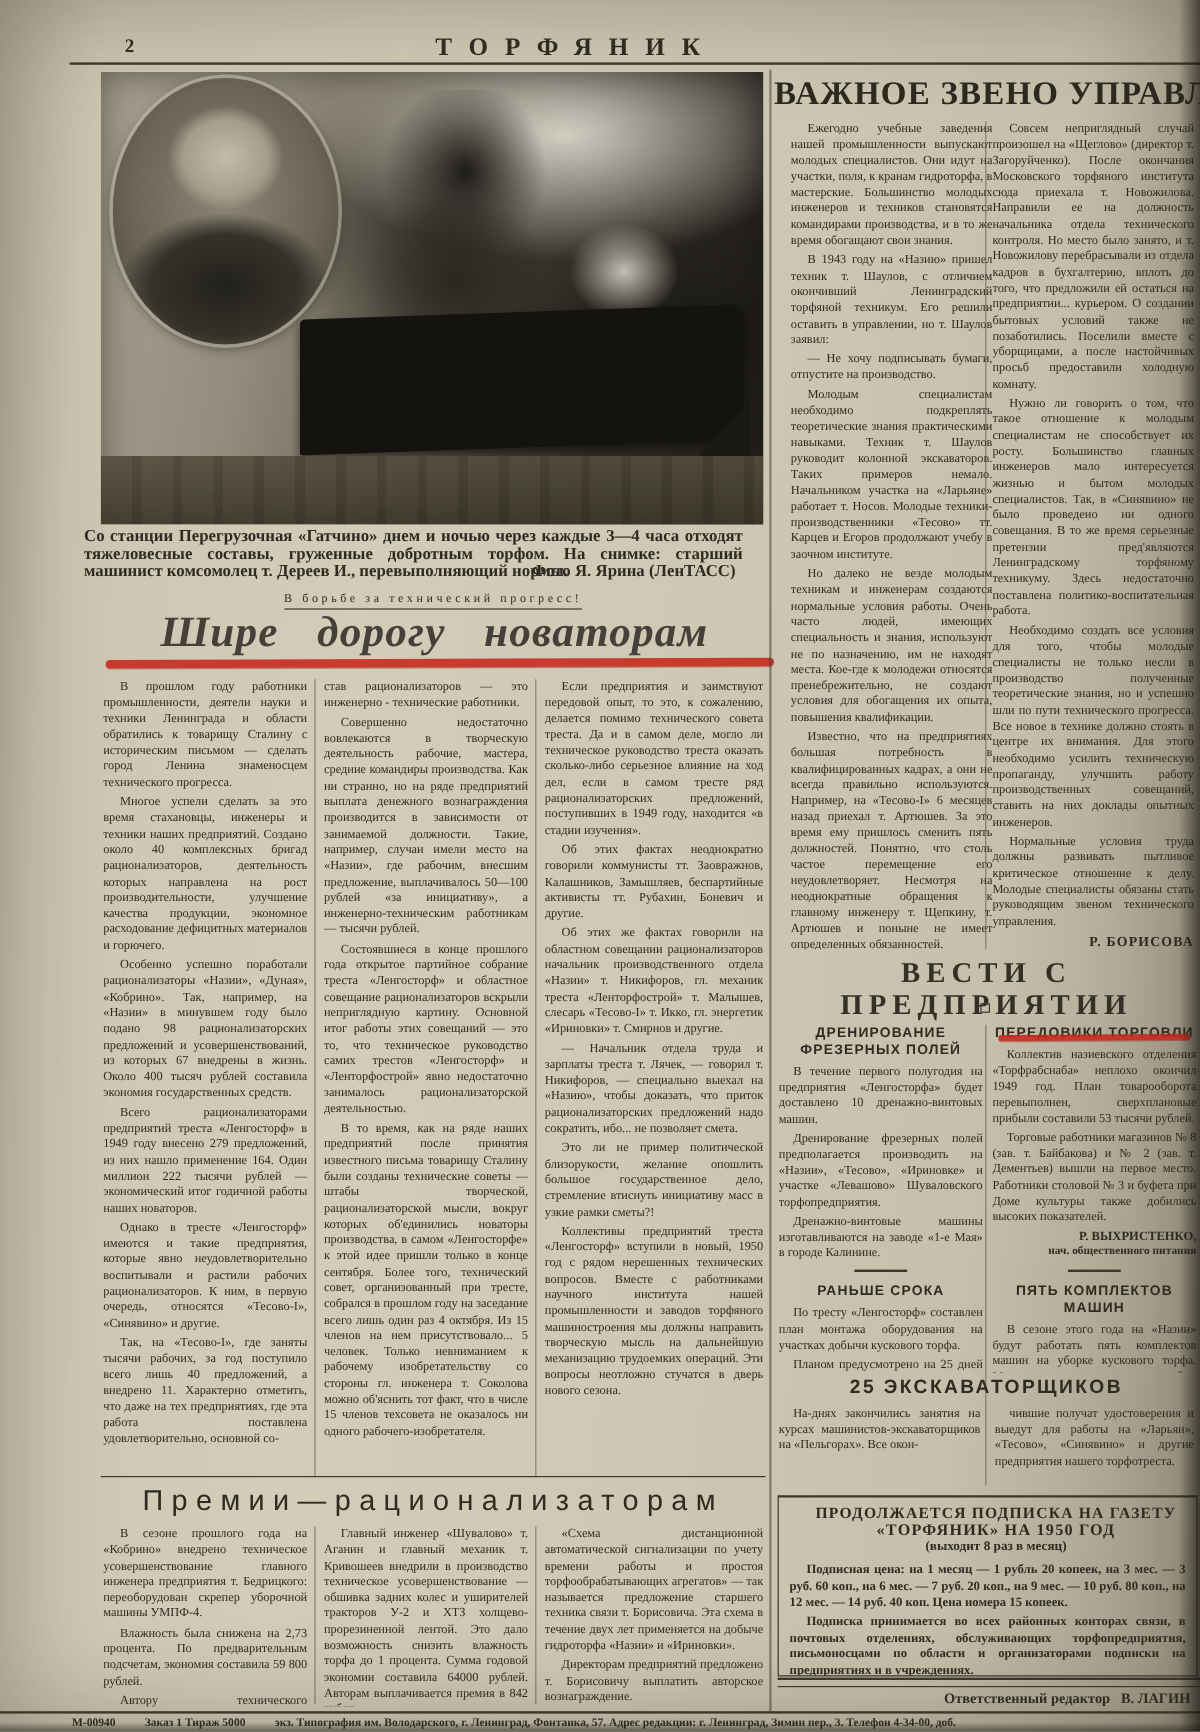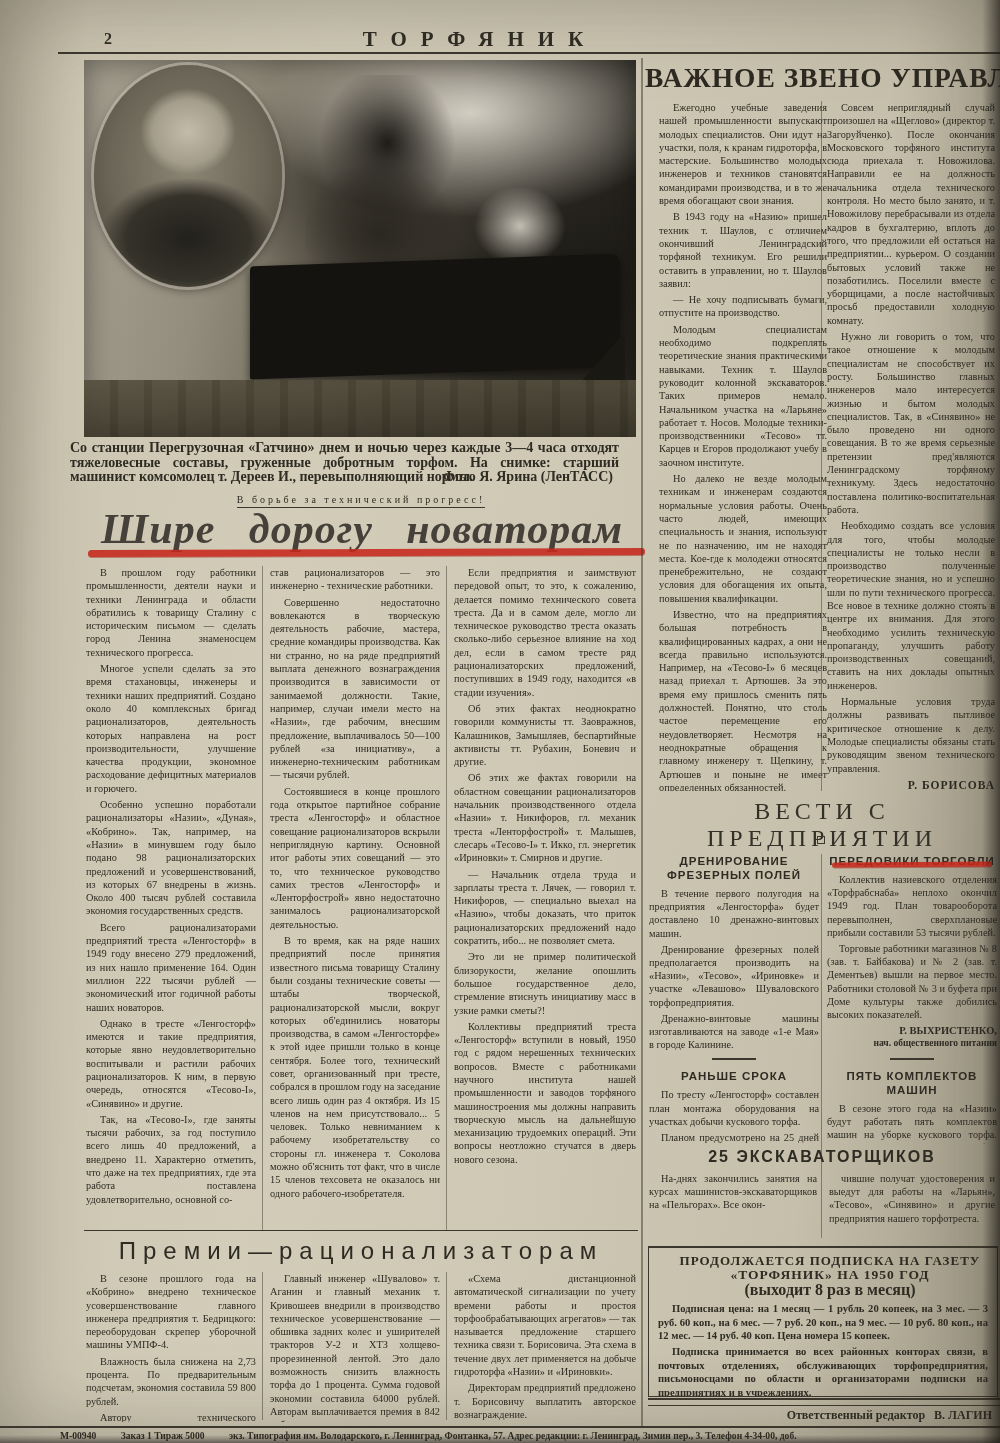--- a/index.html
+++ b/index.html
@@ -41,21 +41,21 @@
       radial-gradient(ellipse 55% 32% at 50% 78%, #23211c 0%, #35322a 60%, rgba(53,50,42,0) 85%),
       radial-gradient(ellipse 70% 70% at 50% 45%, #8b8575 0%, #6b6557 60%, #474337 100%);
     box-shadow:0 0 0 3px rgba(206,200,186,.55),0 3px 10px rgba(20,18,14,.55);}
   .caption{position:absolute;left:70px;top:441px;width:549px;font-size:14px;font-weight:bold;
     line-height:14.5px;text-align:justify;}
   .caption .credit{position:absolute;right:6px;bottom:0;font-weight:bold;}
   
   .kicker{position:absolute;left:86px;top:494px;width:550px;text-align:center;font-size:10px;letter-spacing:3px;}
   .kicker span{border-bottom:1px solid #3c372c;padding-bottom:2px;}
   .script-head{position:absolute;left:84px;top:505px;width:556px;text-align:center;
-    font-style:italic;font-weight:bold;font-size:42px;letter-spacing:1px;word-spacing:22px;color:#45413a;}
+    font-style:italic;font-weight:bold;font-size:36px;letter-spacing:1px;word-spacing:22px;color:#45413a;}
   .redline{position:absolute;background:#c7281c;border-radius:4px;opacity:.88;box-shadow:0 1px 0 rgba(160,20,10,.5);}
   
   .ncol{position:absolute;text-align:justify;overflow:hidden;font-size:10.3px;line-height:13.3px;}
   .ncol p{margin:0 0 3px 0;text-indent:14px;}
   .ncol p.cont{text-indent:0;}
   .byline{text-align:right;font-weight:bold;font-size:11.5px;margin-top:4px;letter-spacing:1px;}
   .bighead{position:absolute;font-weight:bold;font-size:27.5px;letter-spacing:1px;white-space:nowrap;overflow:hidden;color:#2c2921;}
   .vesti-head{position:absolute;text-align:center;font-size:24px;letter-spacing:5px;color:#333028;}
   .orn{position:absolute;width:6px;height:6px;border:1.5px solid #3c372c;}
   .subcol{position:absolute;width:170px;font-size:10.3px;line-height:13.2px;text-align:justify;overflow:hidden;}
@@ -64,21 +64,21 @@
   .subcol .sig{text-align:right;font-weight:bold;font-size:10.5px;margin-top:2px;}
   .subcol .sigrole{text-align:right;font-weight:bold;font-size:9.5px;}
   .mini-div{width:44px;height:2px;background:#3c372c;margin:7px auto 9px auto;}
   .exc-title{text-align:center;font-family:"Liberation Sans",sans-serif;font-weight:bold;font-size:16px;letter-spacing:2px;margin:0 0 6px 0;}
   .premii-head{position:absolute;text-align:center;font-family:"Liberation Sans",sans-serif;
     font-size:24px;letter-spacing:7px;color:#2e2b23;}
   .subsbox{position:absolute;left:648px;top:1246px;width:330px;height:136px;border:1.5px solid #3c372c;
     border-top-width:2.5px;padding:6px 9px;overflow:hidden;}
   .subsbox .t1{text-align:center;font-weight:bold;font-size:13px;letter-spacing:1px;margin:0;}
   .subsbox .t2{text-align:center;font-weight:bold;font-size:13.5px;letter-spacing:1px;margin:1px 0 0 0;}
-  .subsbox .t3{text-align:center;font-weight:bold;font-size:16px;margin:1px 0 6px 0;}
+  .subsbox .t3{text-align:center;font-weight:bold;font-size:11px;margin:1px 0 6px 0;}
   .subsbox p{margin:0 0 3px 0;font-size:10.6px;line-height:13.4px;text-align:justify;text-indent:14px;font-weight:bold;}
   .dblrule{position:absolute;left:648px;top:1398px;width:352px;height:5px;border-top:2.5px solid #3c372c;border-bottom:1.5px solid #3c372c;}
   .editor{position:absolute;left:640px;top:1408px;width:352px;text-align:right;font-weight:bold;font-size:12px;}
   .imprint{position:absolute;left:60px;top:1430px;width:950px;font-size:9.6px;font-weight:bold;white-space:nowrap;overflow:hidden;}
   .imprint span{margin-right:22px;}
 </style>
 </head>
 <body>
 
 <div class="page">
@@ -144,21 +144,21 @@
   <div class="ncol" style="left:827px;top:101px;width:168px;height:690px;">
     <div>
         <p>Совсем неприглядный случай произошел на «Щеглово» (директор т. Загоруйченко). После окончания Московского торфяного института сюда приехала т. Новожилова. Направили ее на должность начальника отдела технического контроля. Но место было занято, и т. Новожилову перебрасывали из отдела кадров в бухгалтерию, вплоть до того, что предложили ей остаться на предприятии... курьером. О создании бытовых условий также не позаботились. Поселили вместе с уборщицами, а после настойчивых просьб предоставили холодную комнату.</p>
         <p>Нужно ли говорить о том, что такое отношение к молодым специалистам не способствует их росту. Большинство главных инженеров мало интересуется жизнью и бытом молодых специалистов. Так, в «Синявино» не было проведено ни одного совещания. В то же время серьезные претензии пред'являются Ленинградскому торфяному техникуму. Здесь недостаточно поставлена политико-воспитательная работа.</p>
         <p>Необходимо создать все условия для того, чтобы молодые специалисты не только несли в производство полученные теоретические знания, но и успешно шли по пути технического прогресса. Все новое в технике должно стоять в центре их внимания. Для этого необходимо усилить техническую пропаганду, улучшить работу производственных совещаний, ставить на них доклады опытных инженеров.</p>
         <p>Нормальные условия труда должны развивать пытливое критическое отношение к делу. Молодые специалисты обязаны стать руководящим звеном технического управления.</p>
       </div>
     <div class="byline">Р. БОРИСОВА</div>
   </div>
 
-  <div class="vesti-head" style="left:648px;top:798px;width:348px;">ВЕСТИ С ПРЕДПРИЯТИИ</div>
+  <div class="vesti-head" style="left:648px;top:798px;width:348px;font-weight:bold;">ВЕСТИ С ПРЕДПРИЯТИИ</div>
   <div class="orn" style="left:817px;top:836px;"></div>
 
   <div class="subcol" style="left:649px;top:854px;height:290px;">
     <h3>ДРЕНИРОВАНИЕ ФРЕЗЕРНЫХ ПОЛЕЙ</h3>
     <div>
         <p>В течение первого полугодия на предприятия «Ленгосторфа» будет доставлено 10 дренажно-винтовых машин.</p>
         <p>Дренирование фрезерных полей предполагается производить на «Назии», «Тесово», «Ириновке» и участке «Левашово» Шуваловского торфопредприятия.</p>
         <p>Дренажно-винтовые машины изготавливаются на заводе «1-е Мая» в городе Калинине.</p>
       </div>
     <div class="mini-div"></div>

